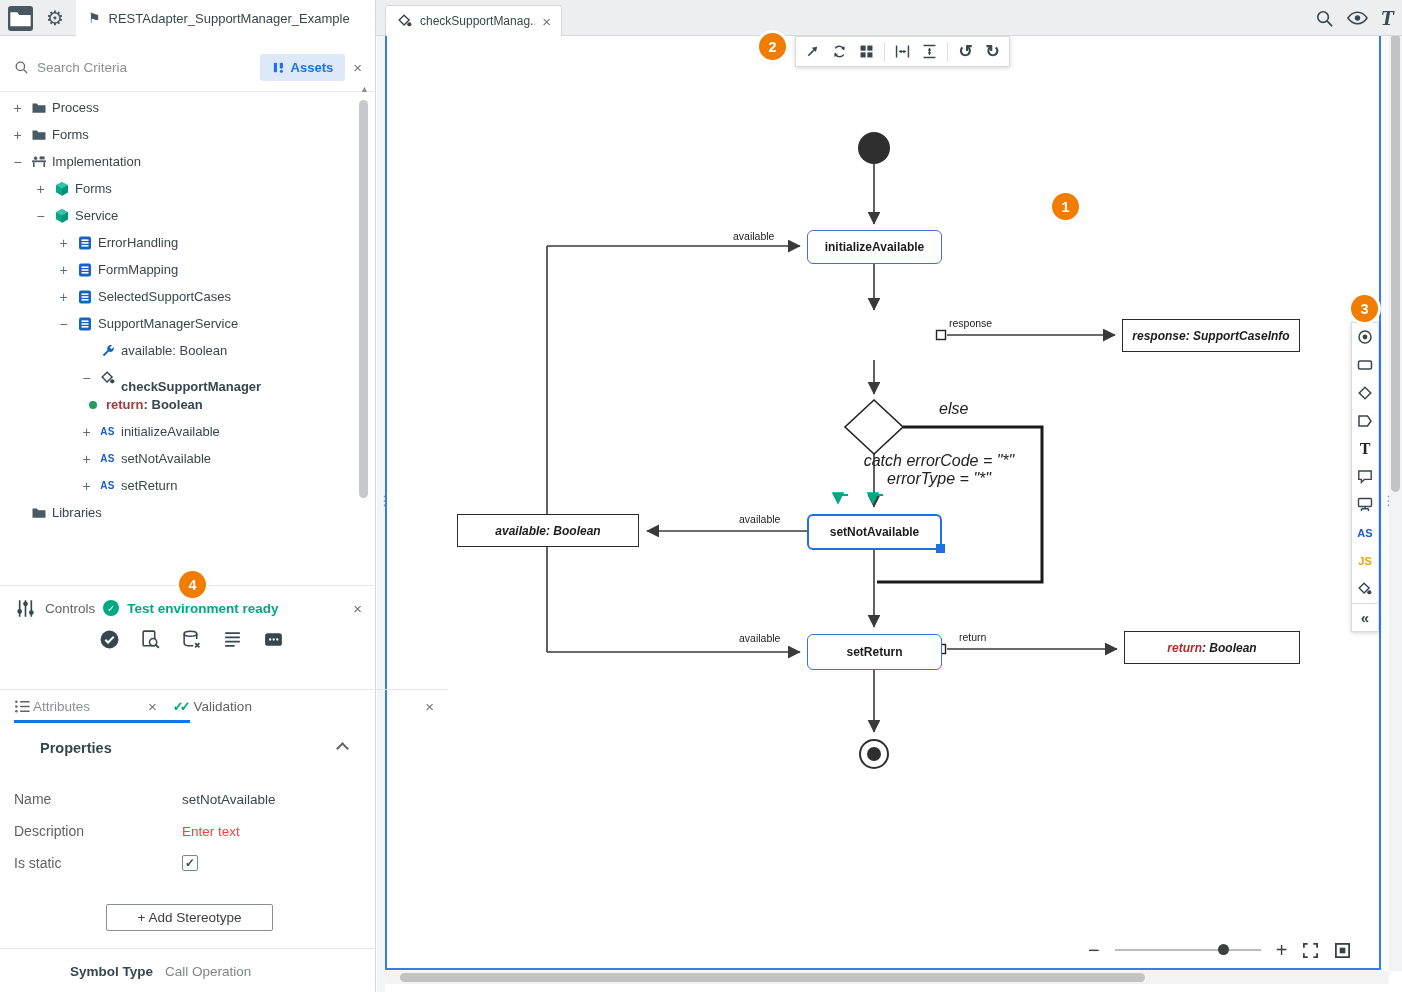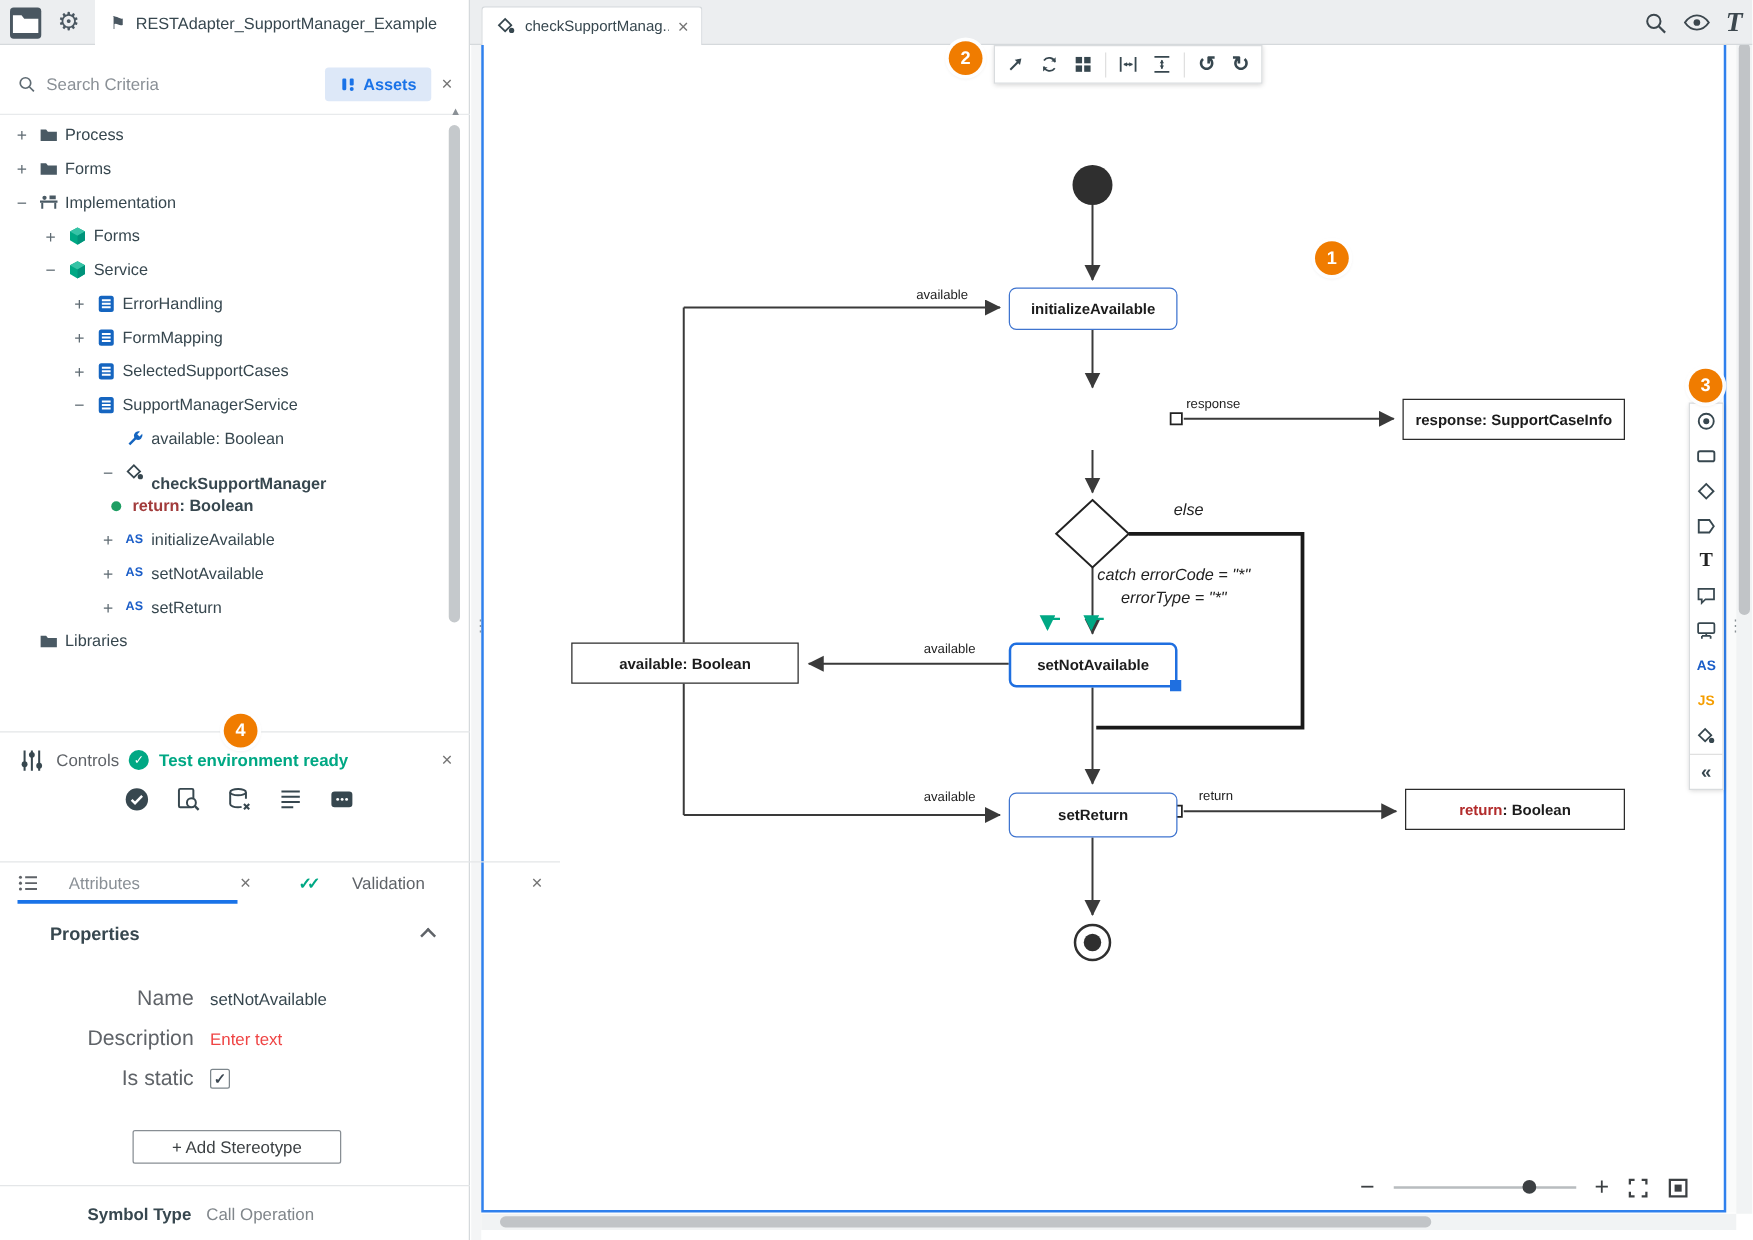--- a/index.html
+++ b/index.html
@@ -38,30 +38,30 @@
 
   .controls-sec { position:absolute; left:0; top:549px; width:376px; height:100px; border-top:1px solid #e4e6e8; }
   .controls-head { height:36px; display:flex; align-items:center; padding:0 14px; gap:8px; margin-top:4px; }
   .controls-label { font-size:13.5px; color:#5f6368; }
   .check-dot { width:16px; height:16px; border-radius:50%; background:#00A884; color:#fff; font-size:10px; display:flex; align-items:center; justify-content:center; flex:none; }
   .status-text { color:#00A884; font-size:13.5px; font-weight:bold; }
   .controls-btns { display:flex; gap:18px; padding:2px 0 0 98px; }
   .cbtn { width:23px; height:23px; display:flex; align-items:center; justify-content:center; }
   .cbtn svg { width:21px; height:21px; }
 
-  .attr-tabs { position:absolute; left:0; top:653px; width:448px; height:33px; border-top:1px solid #e4e6e8; display:flex; align-items:center; padding:0 14px; gap:24px; }
+  .attr-tabs { position:absolute; left:0; top:653px; width:448px; height:33px; border-top:1px solid #e4e6e8; display:flex; align-items:center; padding:0 14px; gap:2px; }
   .attr-underline { position:absolute; left:14px; top:684px; width:176px; height:3px; background:#1a73e8; }
   .tab-label-inactive { color:#8a9096; font-size:13.5px; }
   .tab-label { color:#5f6368; font-size:13.5px; }
   .vcheck { color:#00A884; font-weight:bold; font-size:13px; letter-spacing:-4px; margin-right:5px; }
 
   .props-head { position:absolute; left:40px; top:704px; font-size:14.5px; font-weight:bold; color:#37474f; }
   .chev-up { position:absolute; left:338px; top:708px; width:9px; height:9px; border-left:2px solid #5f6368; border-top:2px solid #5f6368; transform:rotate(45deg); }
   .prow { position:absolute; left:0; width:376px; height:22px; display:flex; align-items:center; }
-  .plabel { width:155px; text-align:right; color:#5f6368; font-size:17px; flex:none; }
+  .plabel { width:155px; color:#5f6368; font-size:14px; flex:none;margin-left:14px; }
   .pvalue { margin-left:13px; font-size:13.5px; color:#37474f; }
   .pplaceholder { color:#ef4444; }
   .checkbox { width:16px; height:16px; border:1.5px solid #7d868c; border-radius:2px; margin-left:13px; display:flex; align-items:center; justify-content:center; font-size:12px; color:#3c4852; font-weight:bold; background:#fff; }
   .add-btn { position:absolute; left:106px; top:868px; width:167px; height:27px; background:#fff; border:1px solid #888e94; border-radius:2px; font-size:13.5px; color:#3c4043; font-family:inherit; }
   .pdivider { position:absolute; left:0; top:912px; width:376px; height:1px; background:#e4e6e8; }
   .symbol-label { position:absolute; left:70px; top:928px; font-size:13.5px; font-weight:bold; color:#37474f; }
   .symbol-value { position:absolute; left:165px; top:928px; font-size:13.5px; color:#80868b; }
 
   
   .gapL { position:absolute; left:377px; top:36px; width:8px; height:956px; background:#f4f5f6; }
@@ -71,26 +71,26 @@
   .vthumb { position:absolute; left:2px; top:2px; width:9px; height:458px; background:#c1c4c7; border-radius:5px; }
   .hscroll { position:absolute; left:385px; top:971px; width:1004px; height:13px; background:#f1f3f4; }
   .hthumb { position:absolute; left:15px; top:2px; width:745px; height:9px; background:#c1c4c7; border-radius:5px; }
 
   
   .canvas { position:absolute; left:385px; top:32px; width:996px; height:938px; background:#fff; border:2px solid #2f80ed; z-index:5; }
   .edges { position:absolute; left:0; top:0; width:992px; height:934px; z-index:1; }
   .node { position:absolute; z-index:2; display:flex; align-items:center; justify-content:center; background:#fff; font-size:12px; font-weight:bold; color:#1c1c1c; }
   .action { border:1.7px solid #3f74cf; border-radius:6px; }
   .action.selected { border:2.2px solid #1F6FE0; }
-  .databox { border:1.7px solid #2b2b2b; }
+  .databox { border:1.7px solid #2b2b2b;font-style:italic; }
   .start-node { position:absolute; z-index:2; width:32px; height:32px; border-radius:50%; background:#2f2f2f; }
   .end-node { position:absolute; z-index:2; width:30px; height:30px; border-radius:50%; border:2.5px solid #2f2f2f; background:#fff; display:flex; align-items:center; justify-content:center; }
   .end-inner { width:14px; height:14px; border-radius:50%; background:#2f2f2f; }
   .edge-label { position:absolute; z-index:2; font-size:10.5px; color:#222; }
-  .flow-label { position:absolute; z-index:2; font-style:italic; font-size:13px; color:#222; }
+  .flow-label { position:absolute; z-index:2; font-style:italic; font-size:16px; color:#222; }
   .sel-handle { position:absolute; z-index:3; width:9px; height:9px; background:#1F6FE0; }
   .red { color:#B22B2B; }
 
   .ctoolbar { position:absolute; left:408px; top:2px; height:31px; background:#fff; border:1px solid #d9dcde; box-shadow:0 1px 4px rgba(0,0,0,.18); display:flex; align-items:center; padding:0 4px; gap:2px; z-index:6; }
   .ctb { width:25px; height:26px; display:flex; align-items:center; justify-content:center; }
   .ctb svg { width:17px; height:17px; }
   .ctb .glyph { font-size:17px; color:#37474f; font-weight:bold; line-height:1; }
   .ctsep { width:1px; height:20px; background:#e0e0e0; margin:0 3px; }
 
   .palette { position:absolute; left:1351px; top:322px; width:28px; background:#fff; border:1px solid #d9dcde; box-shadow:0 1px 4px rgba(0,0,0,.18); z-index:15; }

